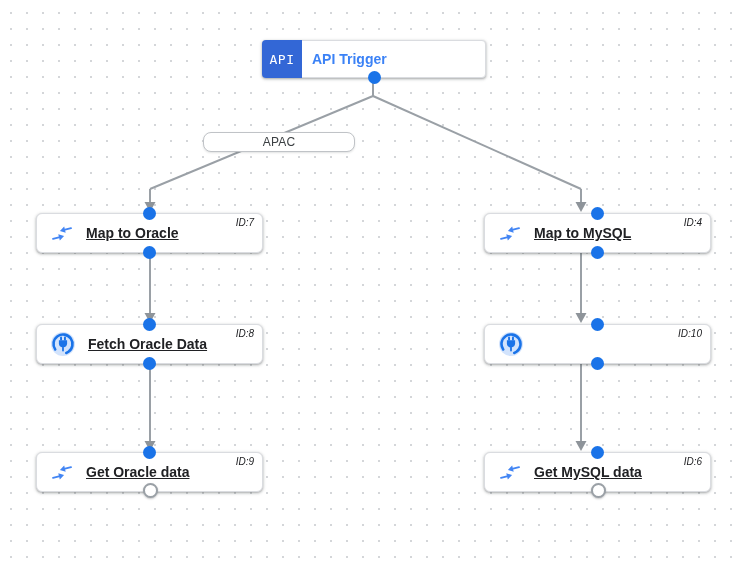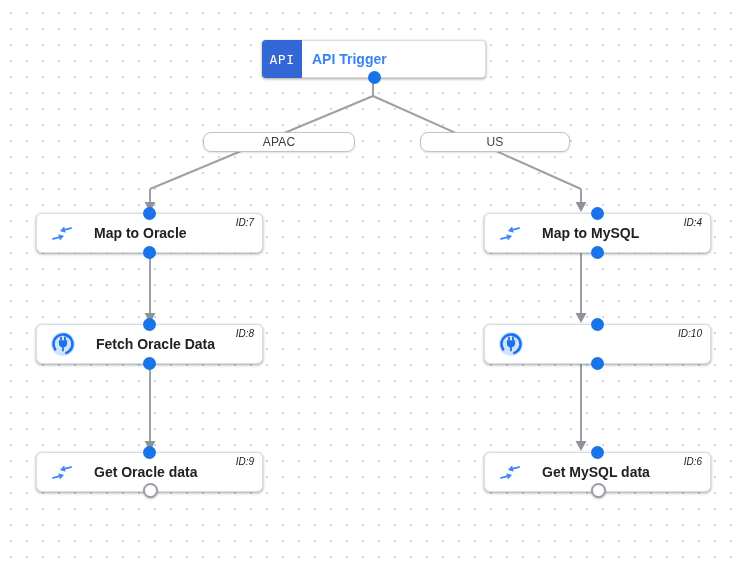--- a/index.html
+++ b/index.html
@@ -34,21 +34,21 @@
   .trigger-label{margin-left:10px;font-size:14px;font-weight:bold;color:#3b82f6;}
 
   .step-node{width:227px;height:40px;}
   .col-left{left:36px;}
   .col-right{left:484px;}
   .row-1{top:213px;}
   .row-2{top:324px;}
   .row-3{top:452px;}
 
   .node-icon{margin-left:13px;flex:none;display:flex;align-items:center;}
-  .node-label{margin-left:20px;font-size:14px;font-weight:bold;color:#202124;white-space:nowrap;}
+  .node-label{margin-left:12px;font-size:14px;font-weight:bold;color:#202124;white-space:nowrap;text-decoration:underline;}
   .node-id{
     position:absolute;top:3px;right:8px;font-size:10px;color:#202124;font-weight:normal;font-style:italic;
   }
 
   .port{
     position:absolute;left:50%;width:13px;height:13px;margin-left:-6.5px;
     border-radius:50%;background:#1a73e8;z-index:3;
   }
   .port-top{top:-7px;}
   .port-bottom{bottom:-7px;}
@@ -92,21 +92,20 @@
     <polygon class="edge-arrow" points="575.5,441 586.5,441 581,451"></polygon>
   </svg>
 
   <div class="node trigger-node">
     <div class="trigger-icon">API</div>
     <div class="trigger-label">API Trigger</div>
     <div class="port port-bottom"></div>
   </div>
 
   <div class="edge-label" id="edge-label-apac">APAC</div>
-  <div class="edge-label" id="edge-label-us">US</div>
 
   <div class="node step-node col-left row-1">
     <span class="node-icon">
       <svg width="24" height="19" viewBox="0 0 24 19">
         <g fill="#4285f4" transform="rotate(-14 12 9.5)">
           <rect x="1" y="11.6" width="8" height="1.9" rx="0.95"></rect>
           <polygon points="8.2,9.4 13.4,12.55 8.2,15.7"></polygon>
           <rect x="15" y="5.5" width="8" height="1.9" rx="0.95"></rect>
           <polygon points="15.8,3.3 10.6,6.45 15.8,9.6"></polygon>
         </g>

